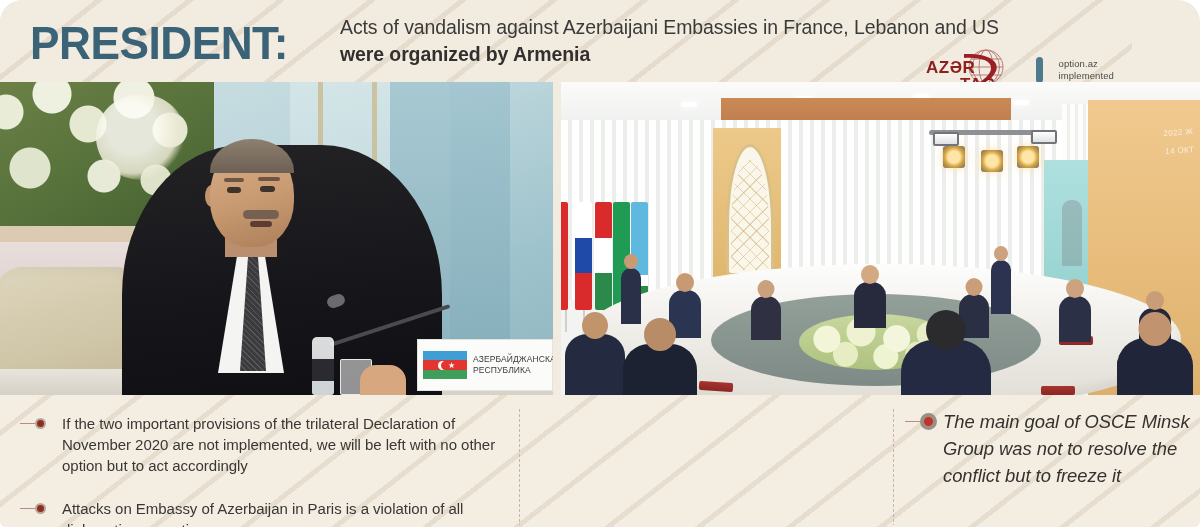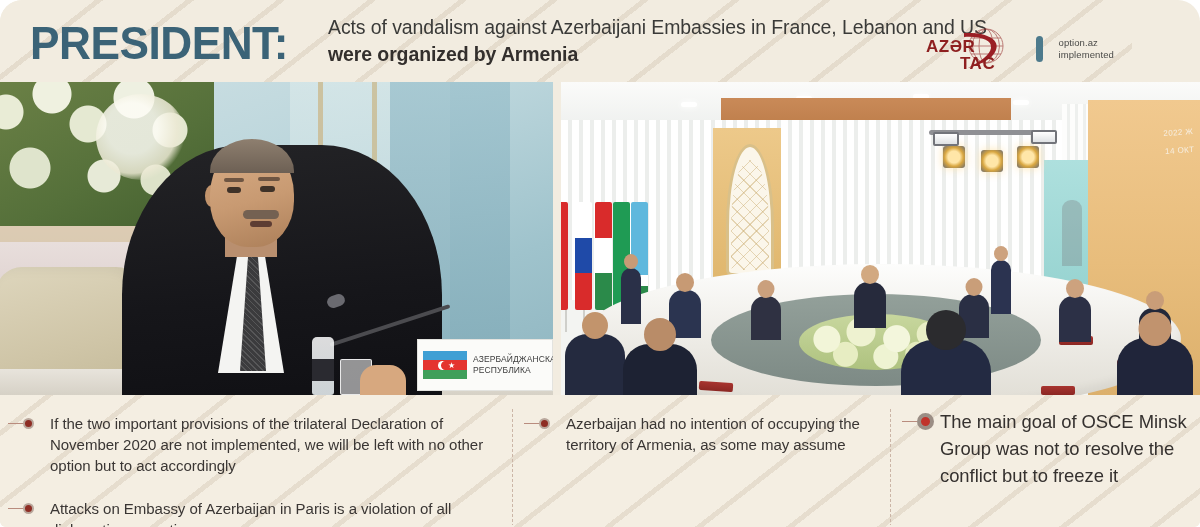--- a/index.html
+++ b/index.html
@@ -65,21 +65,21 @@
     color: #3b6377;
     line-height: 1;
     white-space: nowrap;
     transform: scaleX(0.94);
     transform-origin: left center;
     margin-top: 2px;
   }
   .headline {
     position: relative;
     z-index: 2;
-    margin-left: 24px;
+    margin-left: 36px;
     max-width: 700px;
   }
   .headline .l1 {
     font-family: "Liberation Sans Narrow", "Liberation Sans", sans-serif;
     font-size: 20.5px;
     font-weight: 400;
     color: #3a3a38;
     line-height: 1.28;
     letter-spacing: -0.1px;
     white-space: nowrap;
@@ -95,21 +95,21 @@
     letter-spacing: -0.1px;
     white-space: nowrap;
     transform: scaleX(0.95);
     transform-origin: left center;
   }
 
   
   .brand {
     position: absolute;
     right: 18px;
-    top: 27px;
+    top: 48px;
     z-index: 3;
     display: flex;
     align-items: center;
     gap: 16px;
   }
   .brand-mark {
     position: relative;
     width: 96px;
     height: 44px;
   }
@@ -456,23 +456,23 @@
   }
   .footer-cols {
     position: relative;
     z-index: 2;
     display: flex;
     height: 100%;
     padding-top: 8px;
     box-sizing: border-box;
   }
   .fcol { position: relative; box-sizing: border-box; }
-  .fcol-1 { width: 512px; padding-left: 8px; }
+  .fcol-1 { width: 512px; padding-left: 8px; margin-left: 12px; }
   .fcol-2 { width: 378px; padding-left: 12px; }
-  .fcol-3 { width: 310px; padding-left: 12px; }
+  .fcol-3 { width: 310px; padding-left: 12px; font-style: italic; }
 
   .fdivider {
     position: absolute;
     left: 0; top: 6px;
     width: 1px; height: 116px;
     background-image: linear-gradient(#cbb5a6 52%, rgba(255,255,255,0) 0%);
     background-size: 1px 5px;
     background-repeat: repeat-y;
   }
 
@@ -730,27 +730,20 @@
           <span class="bullet-wrap">
             <span class="bullet-line"></span>
               <span class="bullet-dot"></span>
           </span>
           <span class="quote-text">Attacks on Embassy of Azerbaijan in Paris is a violation of all diplomatic conventions</span>
         </div>
       </div>
 
       <div class="fcol fcol-2">
         <span class="fdivider"></span>
-        <div class="quote">
-          <span class="bullet-wrap">
-            <span class="bullet-line"></span>
-              <span class="bullet-dot"></span>
-          </span>
-          <span class="quote-text">Azerbaijan had no intention of occupying the territory of Armenia, as some may assume</span>
-        </div>
       </div>
 
       <div class="fcol fcol-3">
         <span class="fdivider"></span>
         <div class="quote">
           <span class="bullet-wrap">
             <span class="bullet-line"></span>
               <span class="bullet-dot"></span>
           </span>
           <span class="quote-text">The main goal of OSCE Minsk Group was not to resolve the conflict but to freeze it</span>

